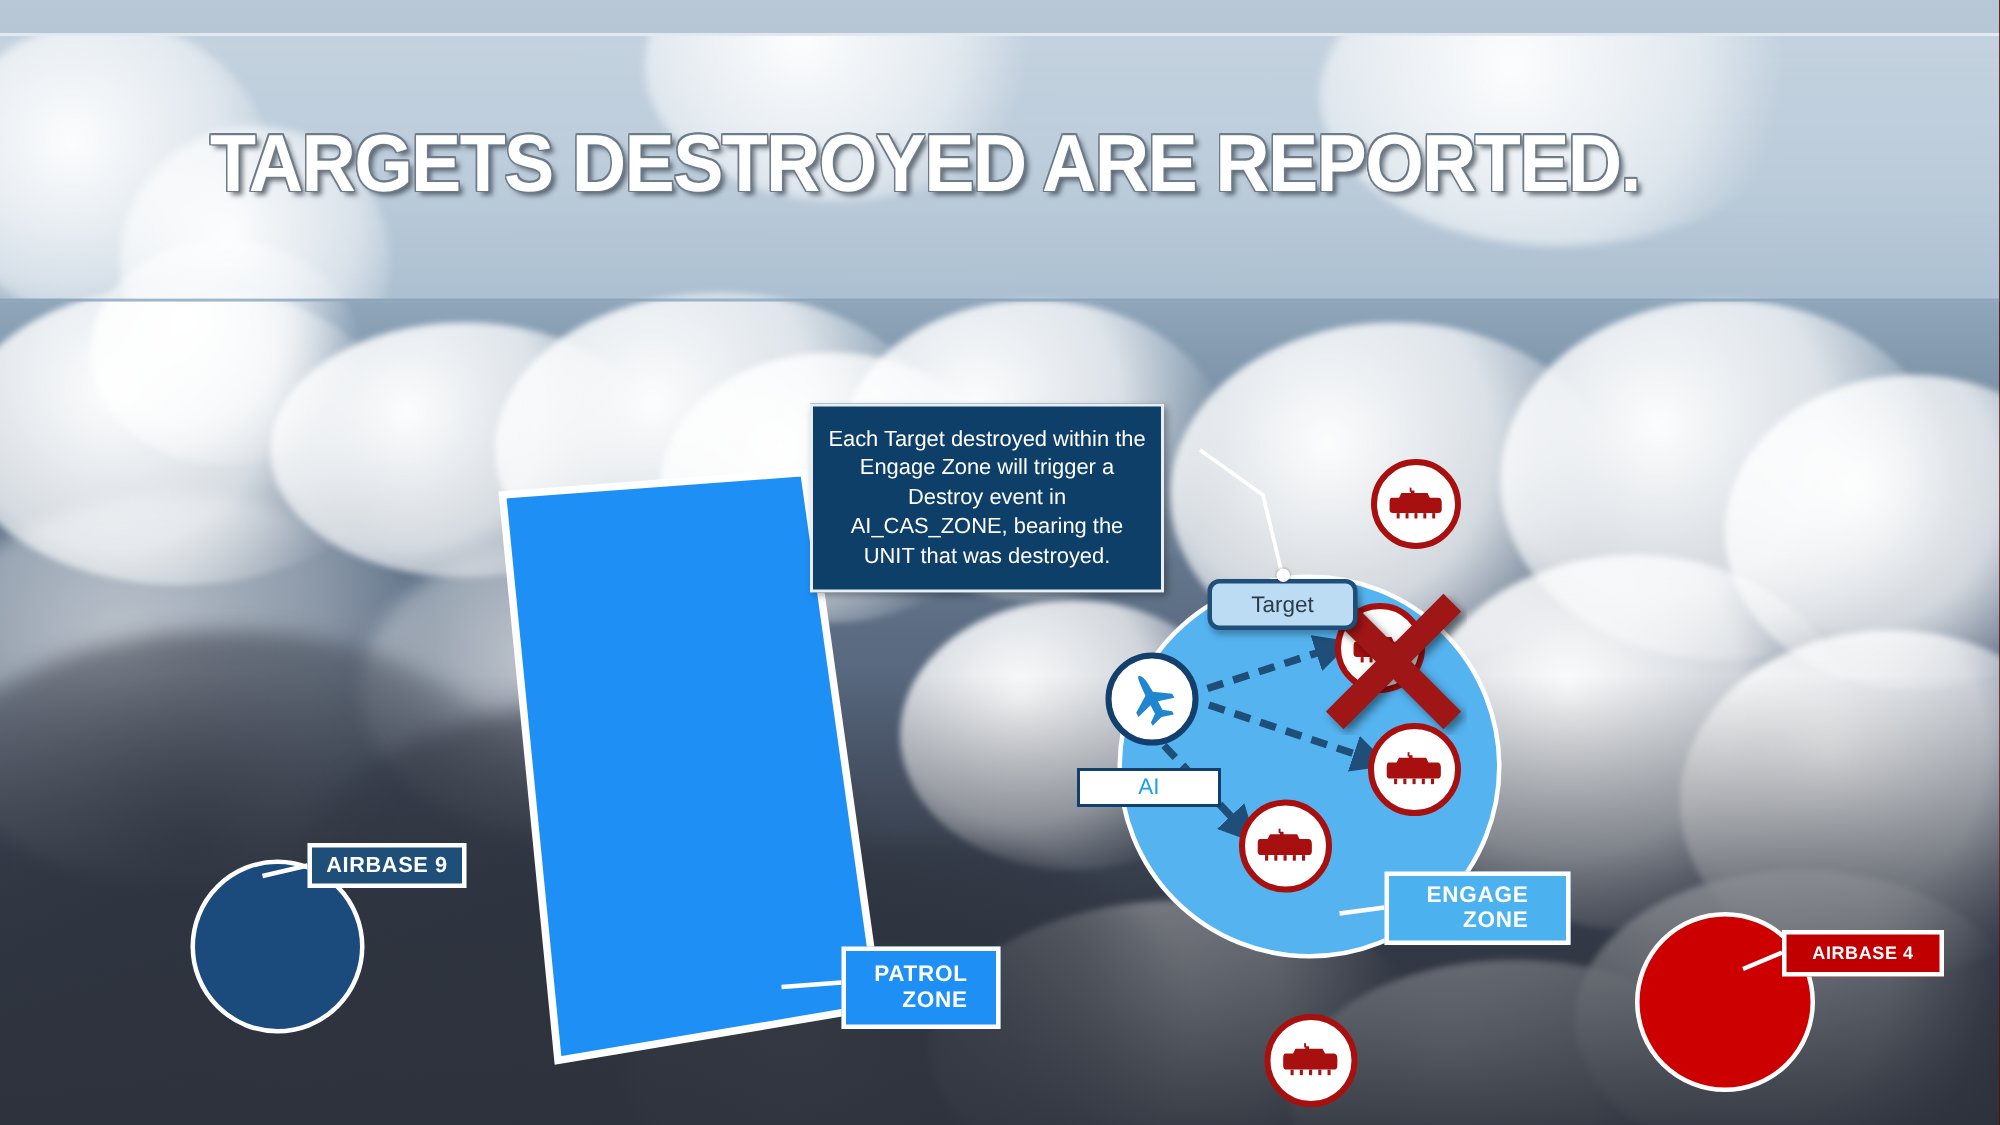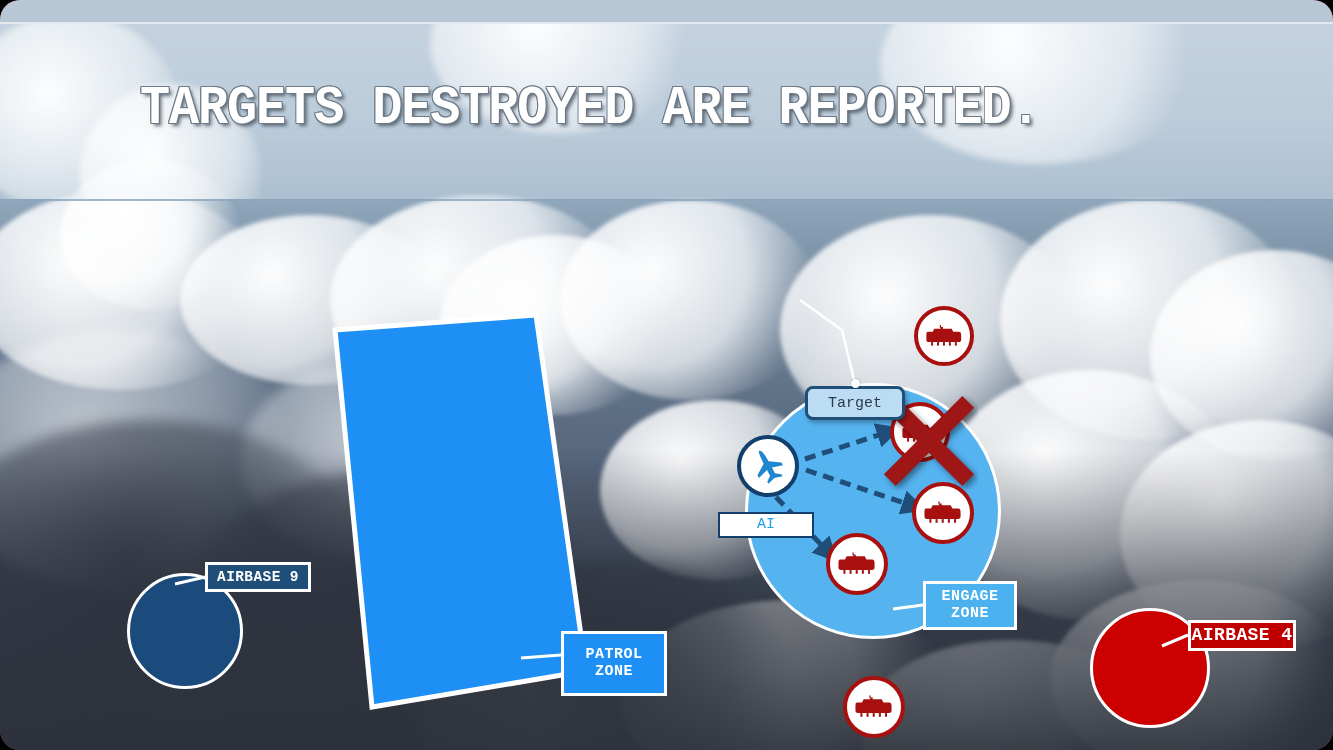--- a/index.html
+++ b/index.html
@@ -5,24 +5,23 @@
   html, body {
     margin: 0;
     padding: 0;
     background: #000;
   }
   #slide {
     position: relative;
     width: 1333px;
     height: 750px;
     overflow: hidden;
-    font-family: Liberation Mono, monospace;
+    font-family: Liberation Sans, sans-serif;
     background: #b91c1c;
     user-select: none;
-    border-radius: 20px;
   }
 
   
   .bg-layer { position: absolute; inset: 0; }
   .sky-base {
     background:
       linear-gradient(to bottom,
         #b9c8d6 0px, #a9bccd 120px, #8fa6bb 200px,
         #6b8096 320px, #55647a 470px, #41495a 620px, #353b47 750px);
   }
@@ -135,41 +134,41 @@
     pointer-events: none;
   }
 
   
   .label {
     position: absolute;
     box-sizing: border-box;
     display: flex;
     align-items: center;
     justify-content: center;
-    text-align: center;
+    text-align: right;
     font-weight: bold;
     line-height: 1.12;
   }
   .lbl-airbase1 {
     left: 205px; top: 562px; width: 106px; height: 30px;
     background: #1f4e79; border: 3px solid #ffffff; color: #ffffff;
     font-size: 14.5px; letter-spacing: 0.4px;
   }
   .lbl-airbase4 {
     left: 1188px; top: 620px; width: 108px; height: 31px;
     background: #c00000; border: 3px solid #ffffff; color: #ffffff;
-    font-size: 18px; letter-spacing: 0.4px;
+    font-size: 12px; letter-spacing: 0.4px;
   }
   .lbl-patrol {
-    left: 561px; top: 631px; width: 106px; height: 65px;
+    left: 561px; top: 631px; width: 106px; height: 55px;
     background: #1e90f5; border: 3px solid #ffffff; color: #ffffff;
     font-size: 15px; letter-spacing: 0.5px;
   }
   .lbl-engage {
-    left: 923px; top: 581px; width: 94px; height: 49px;
+    left: 923px; top: 581px; width: 124px; height: 49px;
     background: #4cb2ef; border: 3px solid #ffffff; color: #ffffff;
     font-size: 15px; letter-spacing: 0.5px;
   }
   .lbl-ai {
     left: 718px; top: 512px; width: 96px; height: 26px;
     background: #ffffff; border: 2.5px solid #123f6b; color: #1e9fe8;
     font-size: 15px; font-weight: normal;
   }
 
   .callout-destroy {
@@ -404,14 +403,15 @@
       <div>ENGAGE</div>
       <div>ZONE</div>
     </div>
   </div>
 
   <div class="label lbl-ai">AI</div>
 
   <div class="callout-destroy">Target</div>
   <div class="callout-handle"></div>
 
+  <div class="infobox">Each Target destroyed within the Engage Zone will trigger a Destroy event in AI_CAS_ZONE, bearing the UNIT that was destroyed.</div>
 
 </div>
 
 </body></html>

